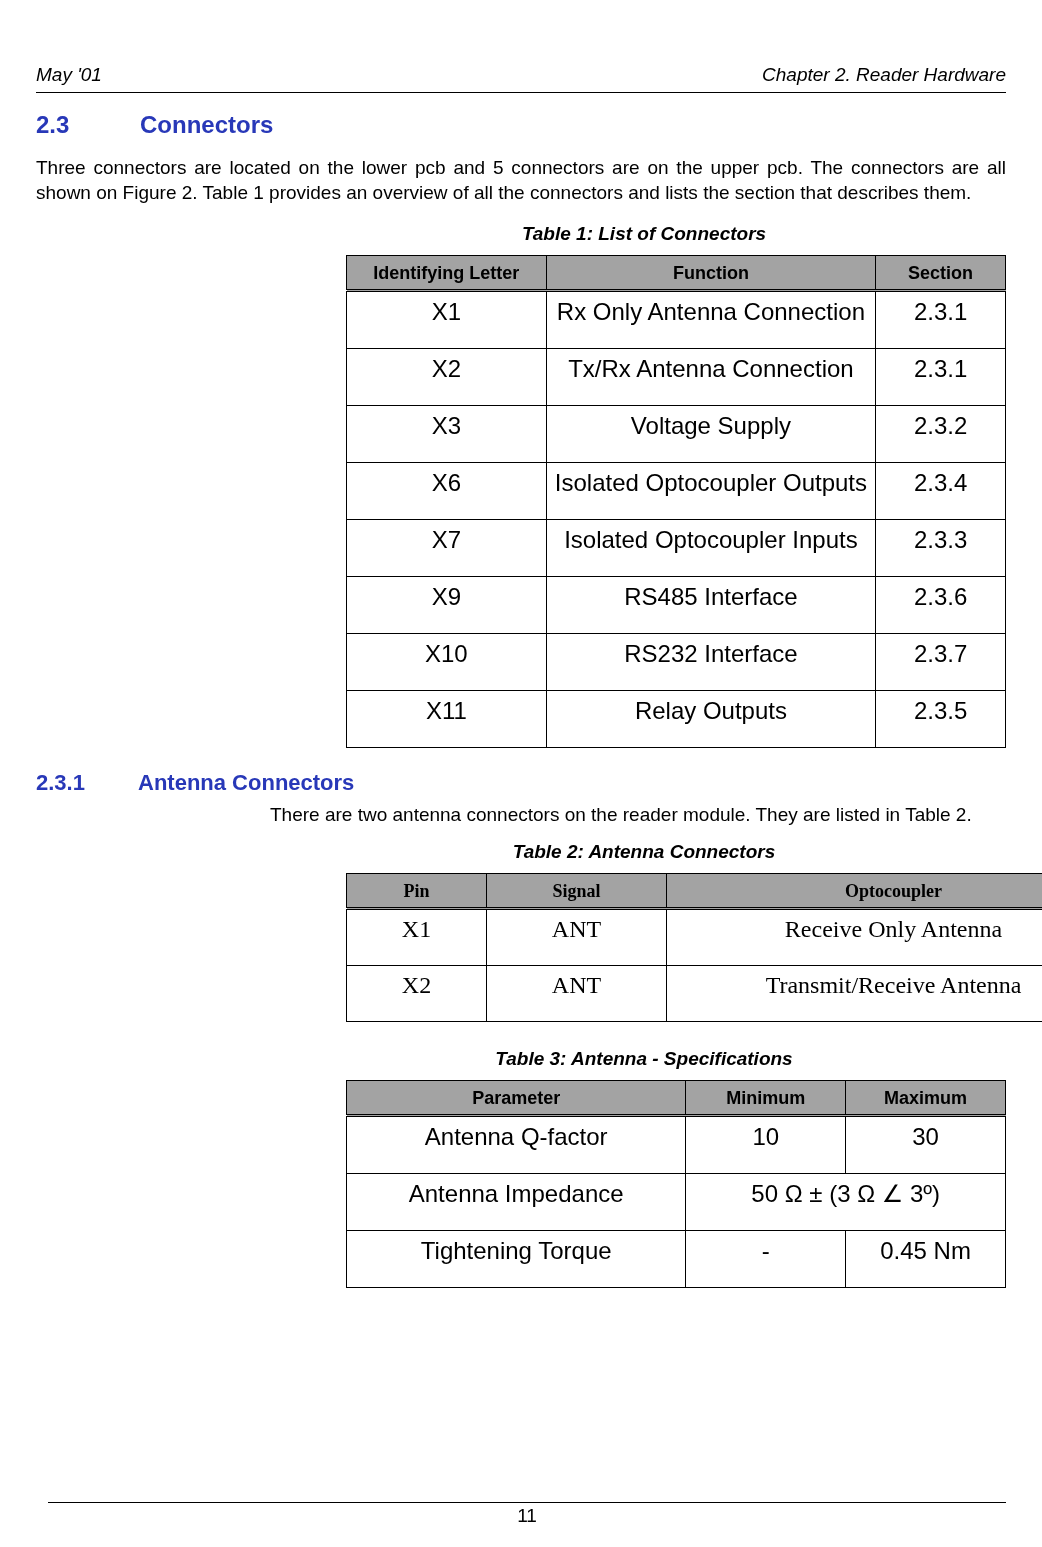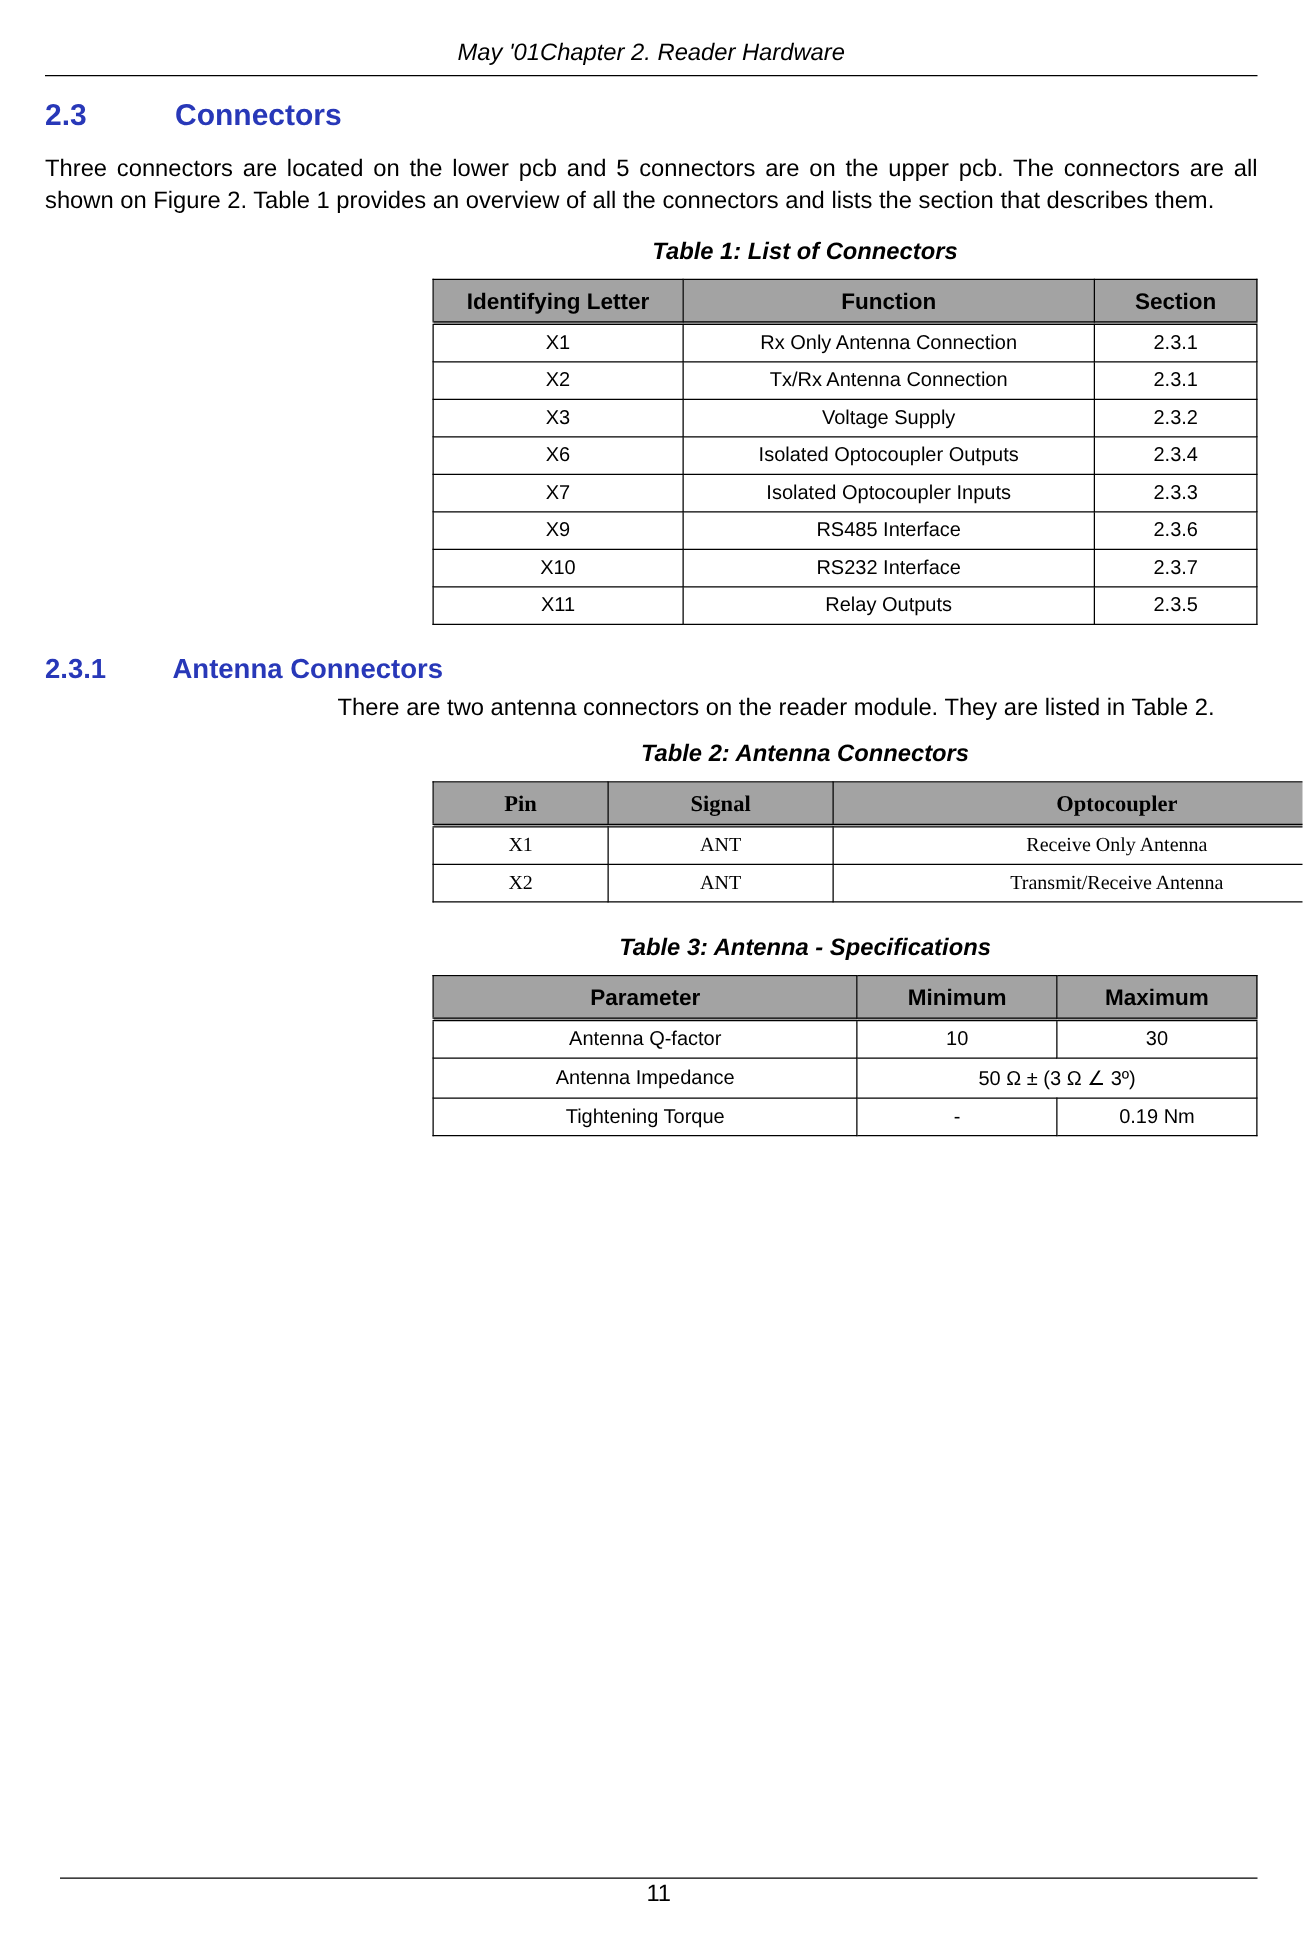--- a/index.html
+++ b/index.html
@@ -13,24 +13,25 @@
   }
   .page {
     width: 1042px;
     height: 1547px;
     margin: 0 auto;
     padding: 32px 36px 20px 36px;
     position: relative;
   }
   .header-row {
     display: flex;
-    justify-content: center;
+    justify-content: space-between;
     font-style: italic;
     font-size: 19px;
     margin-bottom: 6px;
+    margin-top: 32px;
   }
   hr.top { border: none; border-top: 1.5px solid #000; margin: 0 0 18px 0; }
   hr.bottom { border: none; border-top: 1.5px solid #000; margin: 10px 0 2px 0; }
   .section-heading {
     color: #2838b8;
     font-weight: bold;
     font-size: 24px;
   }
   .h-row { display: flex; gap: 58px; align-items: baseline; margin: 6px 0 16px 0; }
   .h-num { min-width: 46px; }
@@ -67,23 +68,23 @@
   th {
     background: #a3a3a3;
     font-weight: bold;
     border: 1.5px solid #000;
     padding: 7px 6px 5px 6px;
     text-align: center;
     font-size: 18px;
   }
   td {
     border: 1.5px solid #000;
-    padding: 6px 6px 5px 6px;
-    text-align: center;
-    font-size: 16px;
+    padding: 6px 6px 22px 6px;
+    text-align: center;
+    font-size: 24px;
   }
   thead tr { border-bottom: 3px double #000; }
   .page-num {
     text-align: center;
     font-size: 19px;
   }
   .footer { position:absolute; bottom:20px; left:48px; right:36px;}
   .t3 td.span { text-align:center;}
 </style>
 </head>
@@ -205,21 +206,21 @@
           <td>10</td>
           <td>30</td>
         </tr>
         <tr>
           <td>Antenna Impedance</td>
           <td colspan="2" class="span">50 Ω ± (3 Ω ∠ 3º)</td>
         </tr>
         <tr>
           <td>Tightening Torque</td>
           <td>-</td>
-          <td>0.19 Nm</td>
+          <td>0.45 Nm</td>
         </tr>
       </tbody>
   </table>
 
   <div class="footer">
     <hr class="bottom">
     <div class="page-num">11</div>
   </div>
 
 </div>

